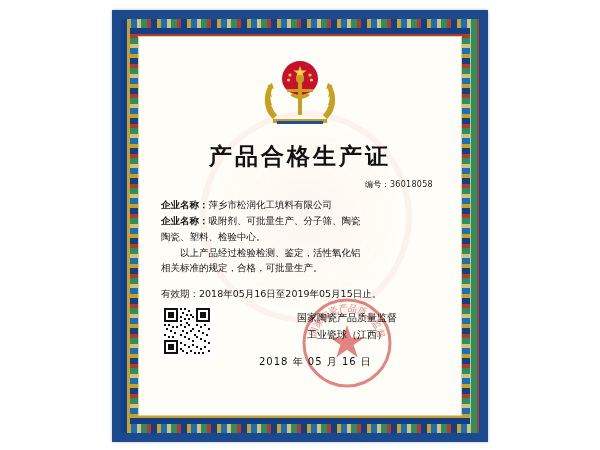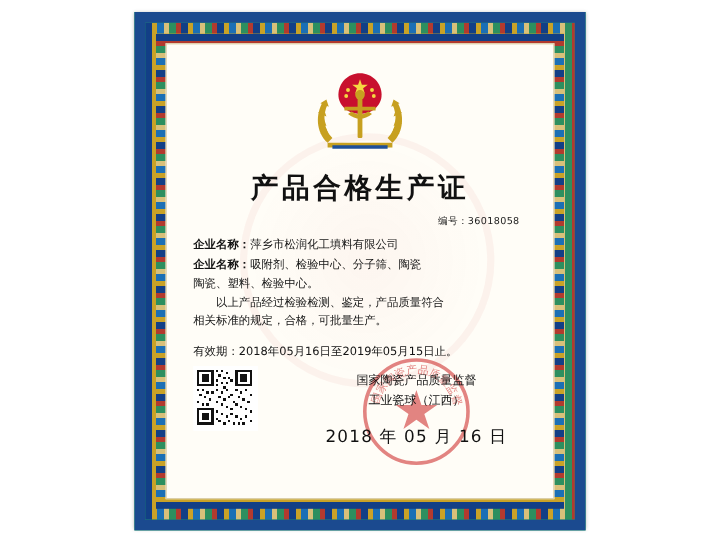--- a/index.html
+++ b/index.html
@@ -156,22 +156,22 @@
     text-align: center;
     font-size: 10px;
     line-height: 17px;
     color: #111111;
   }
   .issue-date {
     position: absolute;
     left: 120px;
     right: 26px;
     top: 318px;
-    text-align: center;
-    font-size: 14px;
+    text-align: left;
+    font-size: 10px;
     color: #111111;
     letter-spacing: 1px;
   }
   
   .seal {
     position: absolute;
     left: 160px;
     top: 258px;
     width: 96px;
     height: 96px;
@@ -231,24 +231,24 @@
 
       <div class="cert-number">
         <span>编号：</span><span>36018058</span>
       </div>
 
       <div class="body-block">
         <div class="row">
           <span class="label">企业名称：</span><span>萍乡市松润化工填料有限公司</span>
         </div>
         <div class="row">
-          <span class="label">企业名称：</span><span>吸附剂、检验中心、分子筛、陶瓷</span>
+          <span class="label">企业名称：</span><span>吸附剂、可批量生产、分子筛、陶瓷</span>
         </div>
         <div class="row">陶瓷、塑料、检验中心。</div>
-        <div class="para">以上产品经过检验检测、鉴定，产品质量符合</div>
+        <div class="para">以上产品经过检验检测、鉴定，活性氧化铝</div>
         <div class="para-cont">相关标准的规定，合格，可批量生产。</div>
         <div class="validity">有效期：2018年05月16日至2019年05月15日止。</div>
       </div>
 
       <div class="qr">
         <svg viewBox="0 0 50 50" width="50" height="50" shape-rendering="crispEdges">
           <rect width="50" height="50" fill="#ffffff"></rect>
           <g fill="#111111">
             <rect x="2" y="2" width="14" height="14"></rect>
             <rect x="34" y="2" width="14" height="14"></rect>

